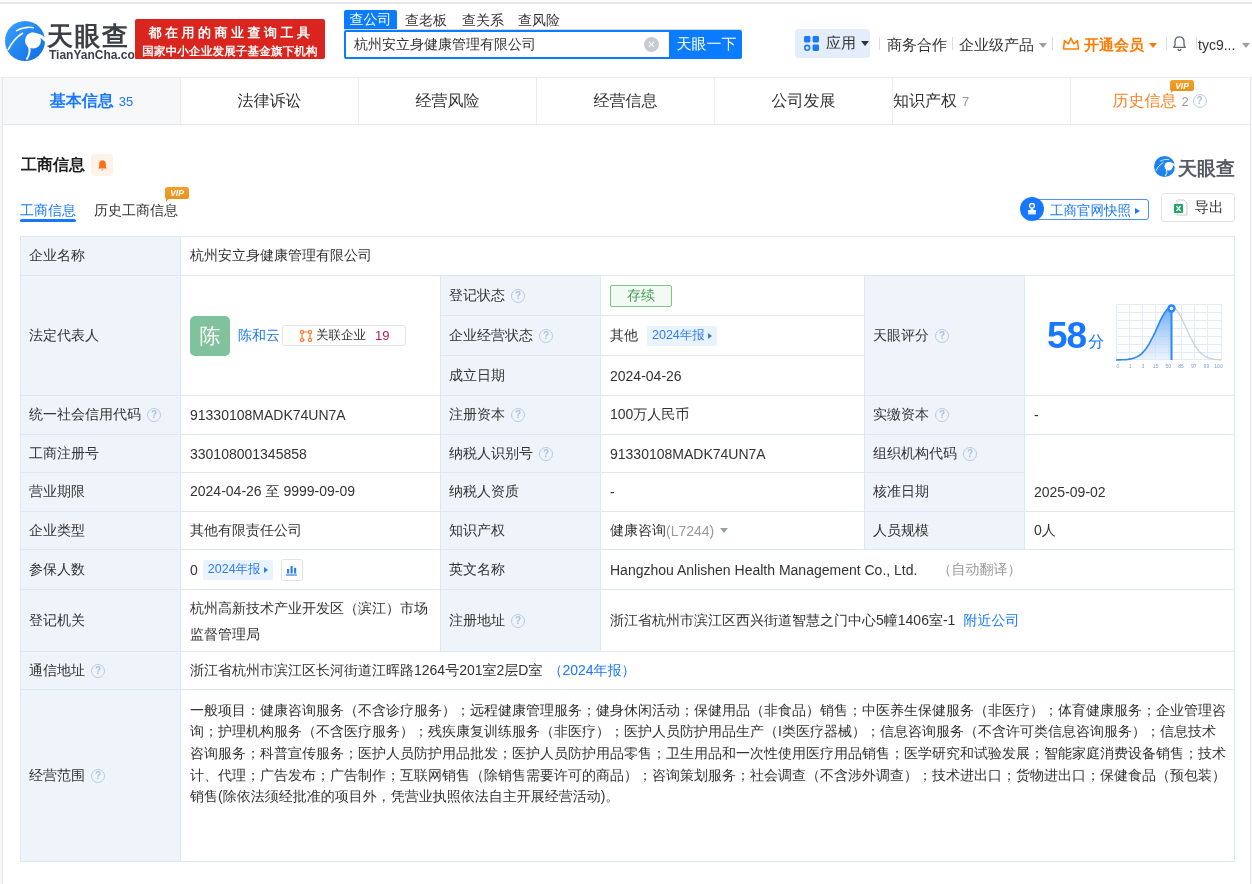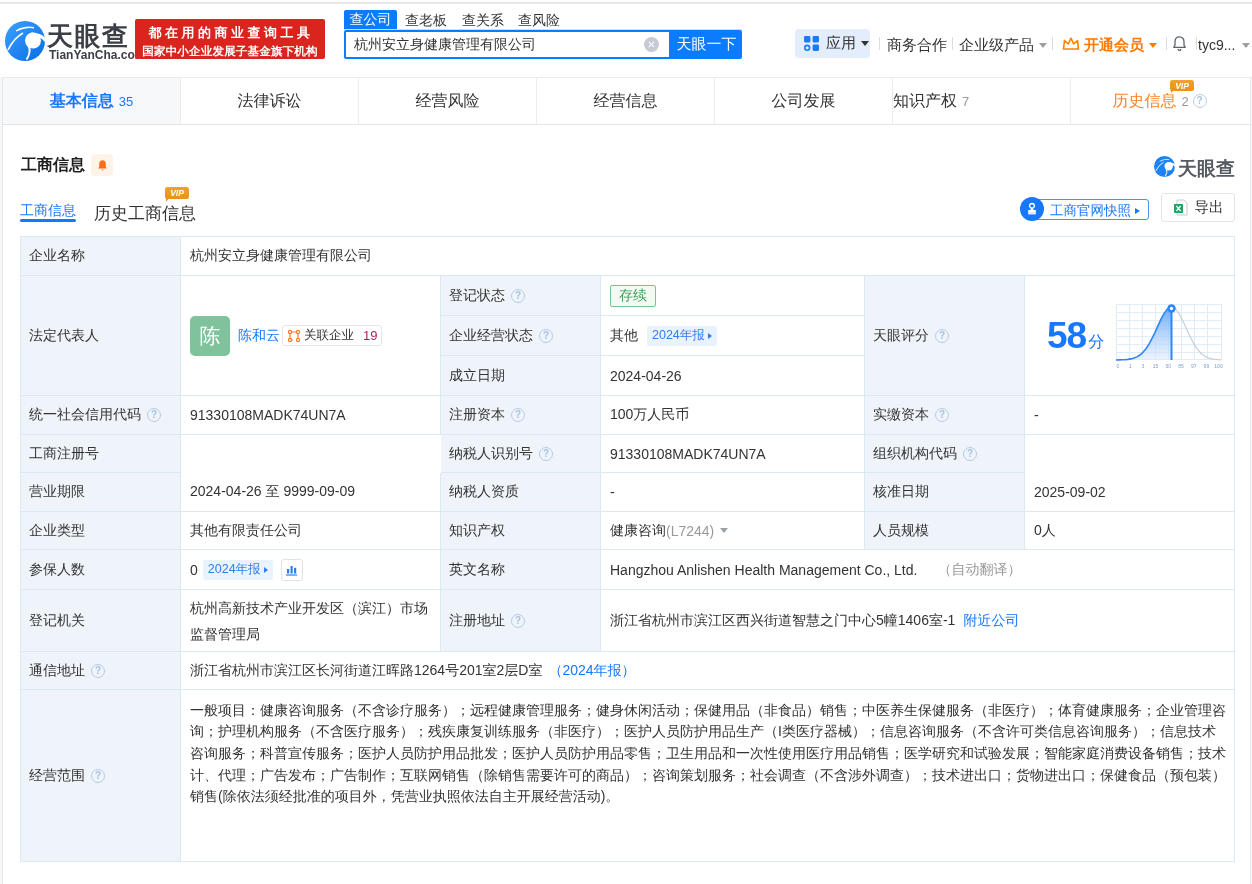--- a/index.html
+++ b/index.html
@@ -121,21 +121,21 @@
 <circle cx="28" cy="19.5" r="8" fill="#fff"></circle>
 <path d="M26,11.5 Q36,12 40,16.5 L40,21 Q35,14.5 26,14.5 Z" fill="#fff"></path>
 <path d="M11,10 Q20,5 29,6.8" fill="none" stroke="#fff" stroke-width="1.4"></path>
 <path d="M3,29 Q8.5,17.5 18,12" fill="none" stroke="#fff" stroke-width="1.7"></path>
 <path d="M23.5,24.5 Q26.5,31 21.5,38.5" fill="none" stroke="#fff" stroke-width="1.9"></path>
 </svg>
 <div class="a" style="left:1178px;top:156px;font-size:19px;font-weight:bold;color:#565b63">天眼查</div>
 
 <div class="a" style="left:20px;top:202px;font-size:14px;color:#1777ff">工商信息</div>
 <div class="a" style="left:20px;top:219px;width:56px;height:3px;background:#1777ff;border-radius:1.5px"></div>
-<div class="a" style="left:94px;top:202px;font-size:17px;color:#333">历史工商信息</div>
+<div class="a" style="left:94px;top:202px;font-size:14px;color:#333">历史工商信息</div>
 <div class="a f" style="left:165px;top:187px;width:24px;height:11.5px;background:linear-gradient(180deg,#f2a12d,#e8921a);border-radius:2.5px;color:#fff;font-size:8.5px;font-weight:bold;font-style:italic;justify-content:center">VIP</div>
 <div class="a" style="left:166px;top:198px;width:0;height:0;border-left:3.5px solid #e8921a;border-bottom:4px solid transparent"></div>
 
 <div class="a f" style="left:1028px;top:199px;width:121px;height:21px;border:1px solid #4a90f5;border-radius:3px"></div>
 <div class="a f" style="left:1019.5px;top:197px;width:24px;height:24px;border-radius:50%;background:#1777ff;justify-content:center">
 <svg width="14" height="14" viewBox="0 0 16 16">
         <circle cx="8" cy="4.4" r="2.7" fill="none" stroke="#fff" stroke-width="1.5"></circle>
         <path d="M7 7 L9 7 L9.6 9.2 L6.4 9.2 Z" fill="#fff"></path>
         <path d="M4.2 9.6 L11.8 9.6 L11.8 11 L4.2 11 Z" fill="none" stroke="#fff" stroke-width="1.2"></path>
         <rect x="3.6" y="11.6" width="8.8" height="2.6" fill="#fff" opacity="0.92"></rect>
@@ -153,35 +153,35 @@
 
 <div class="a" style="left:20px;top:236px;width:1215px;height:626px;border:1px solid #dce9f3;background:#fff"></div>
 
 <div class="lb" style="left:21px;top:237px;width:160px;height:39px">企业名称</div>
 <div class="vl" style="left:181px;top:237px;width:1053px;height:39px">杭州安立身健康管理有限公司</div>
 
 <div class="lb" style="left:21px;top:276px;width:160px;height:120px">法定代表人</div>
 <div class="vl vr" style="left:181px;top:276px;width:260px;height:120px">
   <div style="width:40px;height:40px;background:#7fc29b;border-radius:5px;color:#fff;font-size:21px;line-height:40px;text-align:center;flex:none">陈</div>
   <span class="blue" style="margin-left:8px">陈和云</span>
-  <span class="f" style="margin-left:2px;height:21px;border:1px solid #e3e6ea;border-radius:3px;padding:0 4px">
+  <span class="f" style="margin-left:2px;height:21px;border:1px solid #e3e6ea;border-radius:3px;padding:0 16px">
     <svg width="14" height="14" viewBox="0 0 14 14">
           <circle cx="3" cy="3" r="1.6" fill="none" stroke="#ff7a2f" stroke-width="1.2"></circle>
           <circle cx="11" cy="3" r="1.6" fill="none" stroke="#ff7a2f" stroke-width="1.2"></circle>
           <circle cx="3" cy="11" r="1.6" fill="none" stroke="#ff7a2f" stroke-width="1.2"></circle>
           <circle cx="11" cy="11" r="1.6" fill="none" stroke="#ff7a2f" stroke-width="1.2"></circle>
           <path d="M4.5 3 L9.5 3 M3 4.5 L3 9.5 M11 4.5 L11 9.5 M4.5 11 L6 11" stroke="#ff7a2f" stroke-width="1.2"></path>
         </svg>
     <span style="font-size:12.5px;color:#333;margin-left:3px">关联企业</span>
     <span style="font-size:13px;color:#be185d;margin-left:9px">19</span>
   </span>
 </div>
 <div class="lb" style="left:441px;top:276px;width:160px;height:40px">登记状态<span class="q">?</span></div>
 <div class="vl vr" style="left:601px;top:276px;width:264px;height:40px">
-      <span class="f" style="height:22px;padding:0 8px;border:1px solid #79c788;border-radius:2px;background:#f3faf4;color:#3f9e54">存续</span>
+      <span class="f" style="height:22px;padding:0 16px;border:1px solid #79c788;border-radius:2px;background:#f3faf4;color:#3f9e54">存续</span>
     </div>
 <div class="lb" style="left:441px;top:316px;width:160px;height:40px">企业经营状态<span class="q">?</span></div>
 <div class="vl vr" style="left:601px;top:316px;width:264px;height:40px">其他<span class="chip" style="margin-left:9px">2024年报<span class="tr" style="border-left-color:#2e7ef0;margin-left:3px;border-top-width:3px;border-bottom-width:3px;border-left-width:4px"></span></span></div>
 <div class="lb" style="left:441px;top:356px;width:160px;height:40px">成立日期</div>
 <div class="vl vr" style="left:601px;top:356px;width:264px;height:40px">2024-04-26</div>
 <div class="lb" style="left:865px;top:276px;width:160px;height:120px">天眼评分<span class="q">?</span></div>
 <div class="vl" style="left:1025px;top:276px;width:209px;height:120px;padding-left:0">
   <span style="font-size:37px;font-weight:bold;color:#1777ff;margin-left:22px;letter-spacing:-1px">58</span>
   <span style="font-size:16px;color:#1777ff;margin-top:14px;margin-left:2px">分</span>
 </div>
@@ -216,20 +216,21 @@
 </svg>
 
 <div class="lb" style="left:21px;top:396px;width:160px;height:39px">统一社会信用代码<span class="q">?</span></div>
 <div class="vl vr" style="left:181px;top:396px;width:260px;height:39px">91330108MADK74UN7A</div>
 <div class="lb" style="left:441px;top:396px;width:160px;height:39px">注册资本<span class="q">?</span></div>
 <div class="vl vr" style="left:601px;top:396px;width:264px;height:39px">100万人民币</div>
 <div class="lb" style="left:865px;top:396px;width:160px;height:39px">实缴资本<span class="q">?</span></div>
 <div class="vl" style="left:1025px;top:396px;width:209px;height:39px">-</div>
 
 <div class="lb" style="left:21px;top:435px;width:160px;height:38px">工商注册号</div>
+<div class="vl vr" style="left:181px;top:435px;width:260px;height:38px">330108001345858</div>
 <div class="lb" style="left:441px;top:435px;width:160px;height:38px">纳税人识别号<span class="q">?</span></div>
 <div class="vl vr" style="left:601px;top:435px;width:264px;height:38px">91330108MADK74UN7A</div>
 <div class="lb" style="left:865px;top:435px;width:160px;height:38px">组织机构代码<span class="q">?</span></div>
 
 <div class="lb" style="left:21px;top:473px;width:160px;height:39px">营业期限</div>
 <div class="vl vr" style="left:181px;top:473px;width:260px;height:39px">2024-04-26 至 9999-09-09</div>
 <div class="lb" style="left:441px;top:473px;width:160px;height:39px">纳税人资质</div>
 <div class="vl vr" style="left:601px;top:473px;width:264px;height:39px">-</div>
 <div class="lb" style="left:865px;top:473px;width:160px;height:39px">核准日期</div>
 <div class="vl" style="left:1025px;top:473px;width:209px;height:39px">2025-09-02</div>

